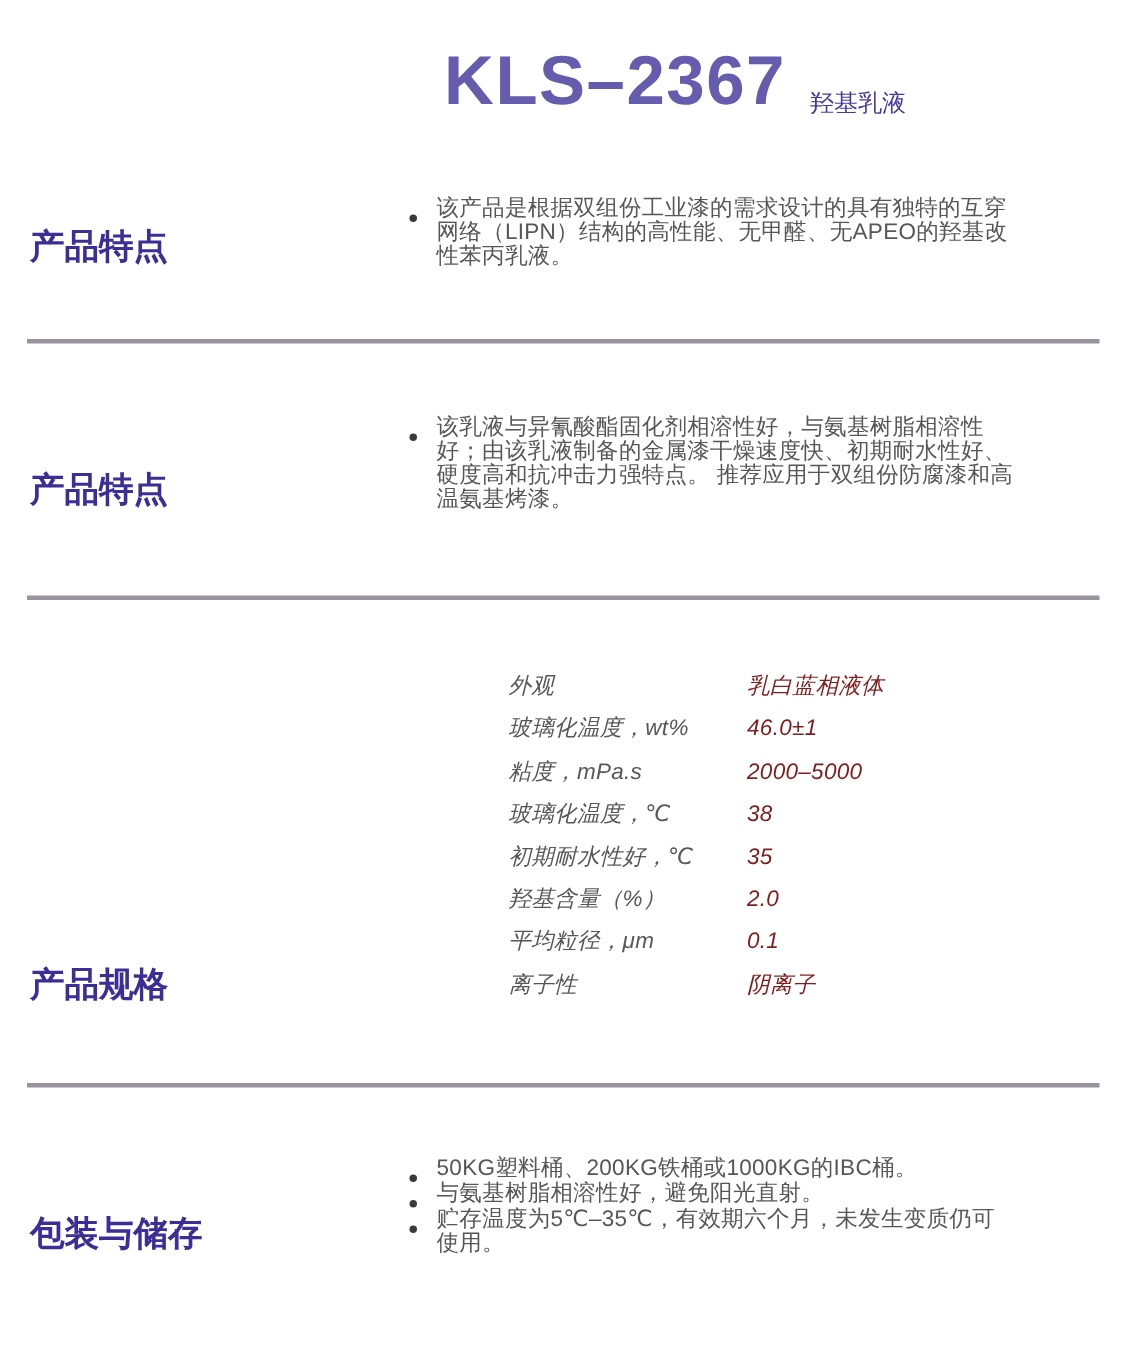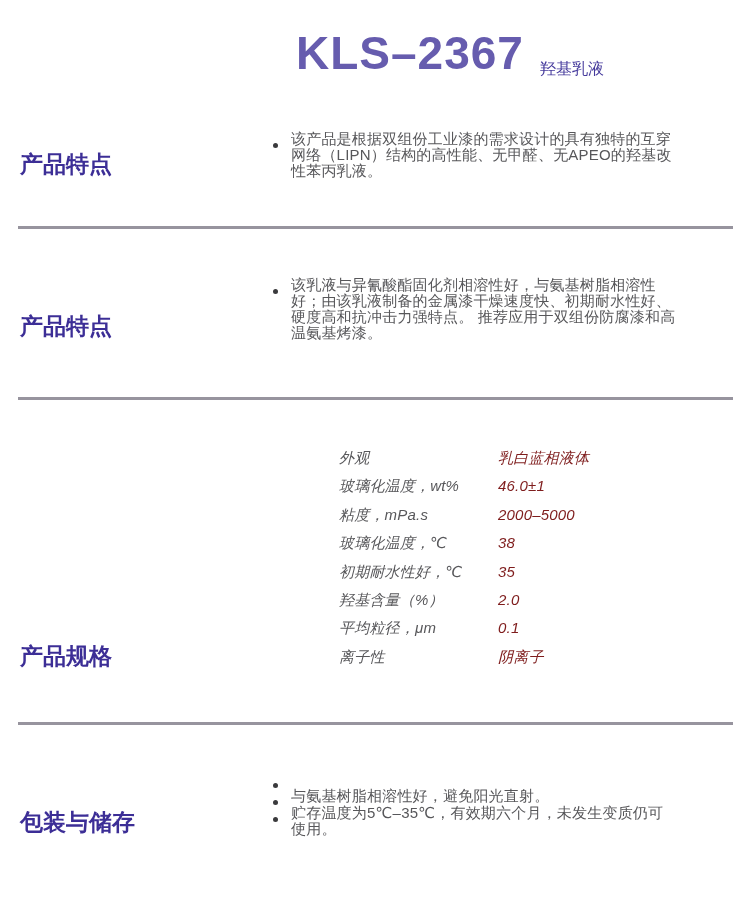--- a/index.html
+++ b/index.html
@@ -142,20 +142,21 @@
   </div>
 </div>
 
 <div class="divider div-3"></div>
 
 <div class="section sec-4">
   <div class="section-heading">包装与储存</div>
   <div class="section-content">
     <div class="bullet-row">
       <span class="dot"></span>
+      <span class="bullet-text">50KG塑料桶、200KG铁桶或1000KG的IBC桶。</span>
     </div>
     <div class="bullet-row">
       <span class="dot"></span>
       <span class="bullet-text">与氨基树脂相溶性好，避免阳光直射。</span>
     </div>
     <div class="bullet-row">
       <span class="dot"></span>
       <span class="bullet-text">贮存温度为5℃–35℃，有效期六个月，未发生变质仍可使用。</span>
     </div>
   </div>

